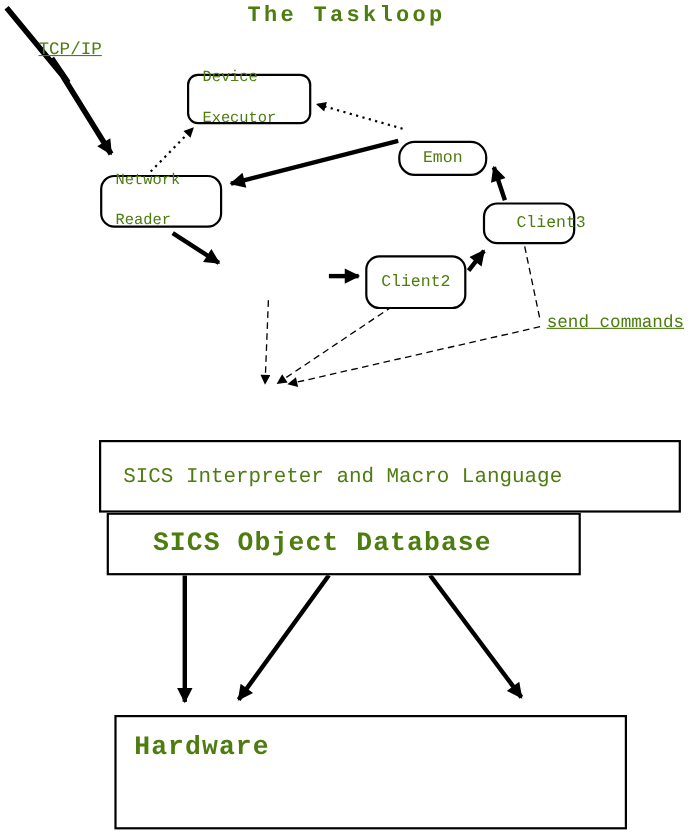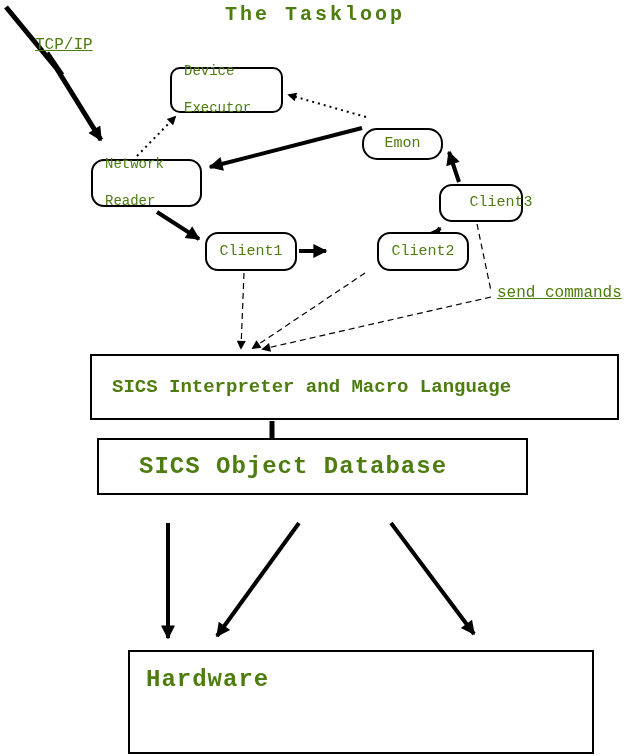--- a/index.html
+++ b/index.html
@@ -26,21 +26,21 @@
     display:flex;flex-direction:column;justify-content:center;
     font-size:14px;line-height:1.2;box-sizing:border-box;
   }
   .node.align-left{padding-left:12px;align-items:flex-start;gap:20px;}
   .node.align-center{align-items:center;font-size:15px;}
   .rect-box{
     position:absolute;z-index:1;
     border:2px solid #000;background:#fff;box-sizing:border-box;
     display:flex;align-items:center;
   }
-  .rect-box.interpreter{font-weight:bold;font-size:19px;padding-left:20px;}
+  .rect-box.interpreter{font-weight:normal;font-size:19px;padding-left:20px;margin-top:46px;}
   .rect-box.database{font-weight:bold;font-size:24px;letter-spacing:1px;padding-left:24px;}
   .rect-box.hardware{font-weight:bold;font-size:24px;letter-spacing:1px;
     align-items:flex-start;padding:14px 0 0 16px;}
   .line2{display:block;}
 </style>
 </head>
 <body>
 
 <div class="stage">
 
@@ -100,33 +100,30 @@
 
   <div class="node align-left" style="left:91px;top:159px;width:111px;height:48px;">
     <span>Network</span>
     <span class="line2">Reader</span>
   </div>
 
   <div class="node align-center" style="left:439px;top:184px;width:84px;height:38px;padding-left:40px;">
     <span>Client3</span>
   </div>
 
-  <div class="node align-center" style="left:205px;top:232px;width:92px;height:39px;">
-    <span>Client1</span>
-  </div>
 
-  <div class="node align-center" style="left:332px;top:232px;width:92px;height:39px;margin-left:45px;">
+  <div class="node align-center" style="left:332px;top:232px;width:92px;height:49px;">
     <span>Client2</span>
   </div>
 
   <div class="rect-box interpreter" style="left:90px;top:354px;width:529px;height:66px;">
     <span>SICS Interpreter and Macro Language</span>
   </div>
 
-  <div class="rect-box database" style="left:97px;top:438px;width:431px;height:57px;padding-left:40px;">
+  <div class="rect-box database" style="left:97px;top:466px;width:431px;height:57px;padding-left:40px;">
     <span>SICS Object Database</span>
   </div>
 
-  <div class="rect-box hardware" style="left:104px;top:650px;width:466px;height:104px;margin-left:24px;">
+  <div class="rect-box hardware" style="left:104px;top:650px;width:466px;height:104px;">
     <span>Hardware</span>
   </div>
 
 </div>
 
 </body></html>

